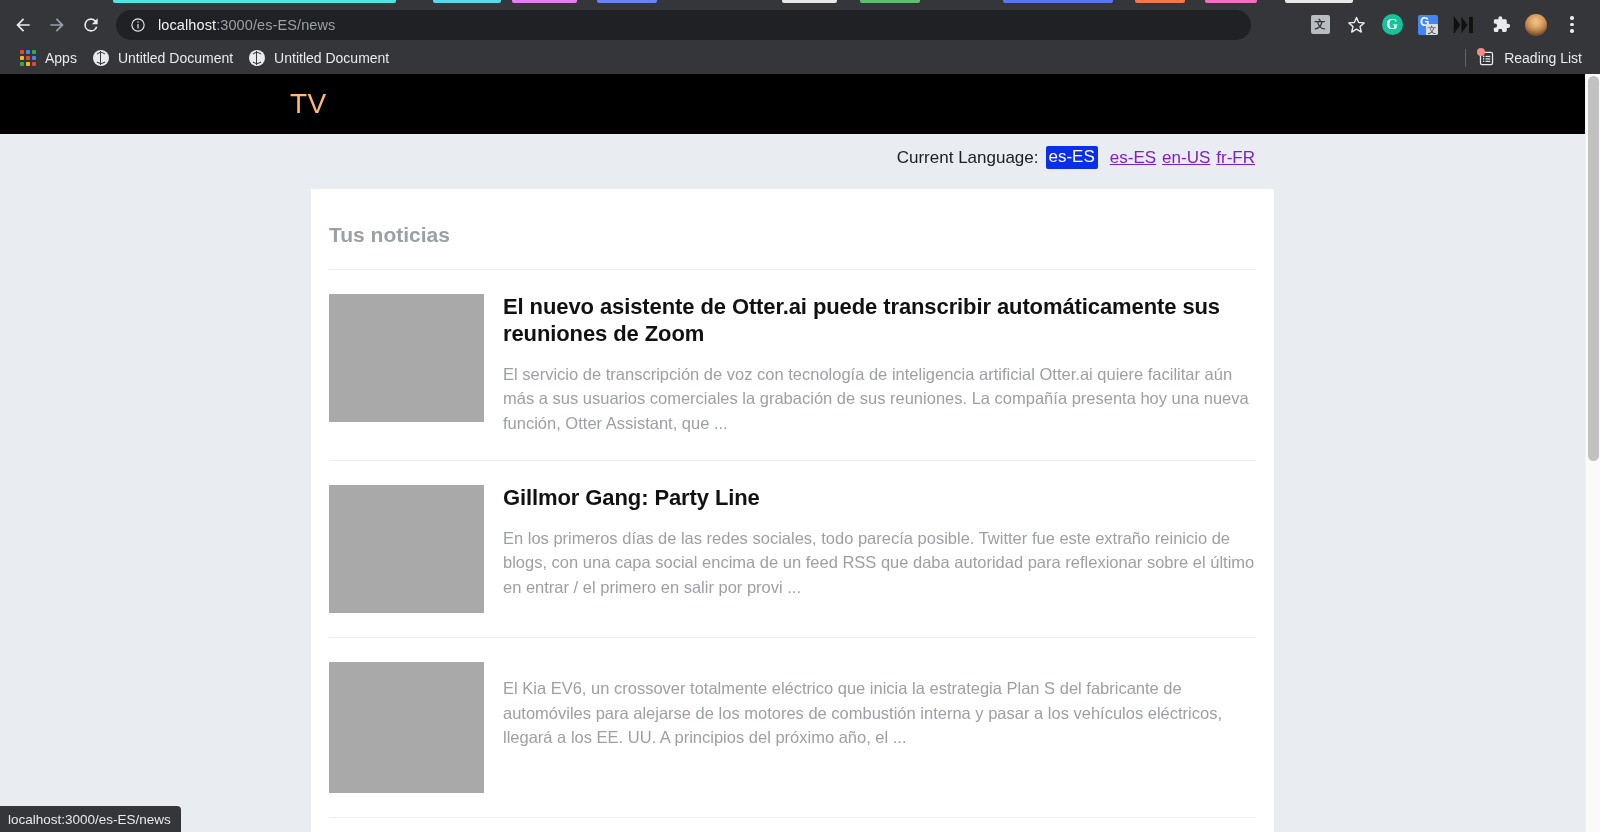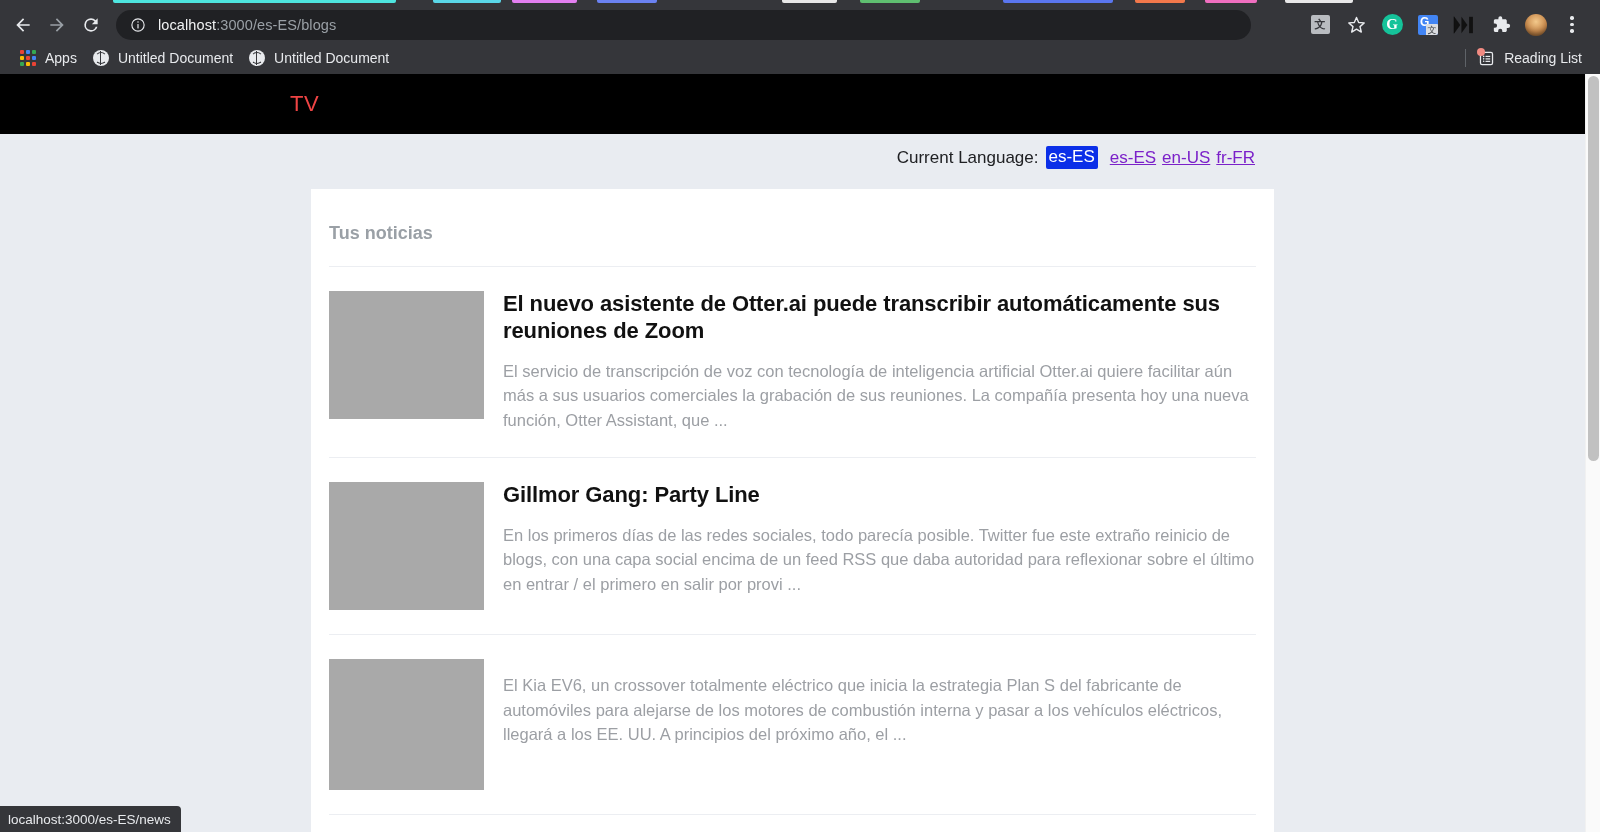--- a/index.html
+++ b/index.html
@@ -102,21 +102,21 @@
   .viewport {
     position:relative; width:1600px; height:758px; background:#e9ecf1; overflow:hidden;
   }
   .page { width:1585px; }
 
   .site-header {
     background:#000; height:60px; display:flex; align-items:center;
     padding-left:290px;
   }
   .site-header .brand {
-    color:#ef4444; font-size:22px; font-weight:400; letter-spacing:.5px;
+    color:#fdba74; font-size:28px; font-weight:400; letter-spacing:.5px;
     font-family:"Liberation Sans", sans-serif;
   }
 
   .lang-bar {
     display:flex; align-items:center; justify-content:flex-end;
     gap:0; padding:12px 330px 0 0; font-size:17px; color:#202124;
   }
   .lang-bar .label { margin-right:7px;margin-left:20px; }
   .lang-sel {
     background:#0b2fe8; color:#fff; padding:1px 3px 2px; border-radius:2px;
@@ -125,21 +125,21 @@
   .lang-links { display:flex; gap:6px; margin-left:12px; }
   .lang-links a {
     color:#7b21c9; text-decoration:underline; font-size:17px;
   }
 
   .card {
     margin:20px auto 0; width:963px; background:#fff;
     padding:34px 18px 0 18px; min-height:700px;
   }
   .card-title {
-    color:#9aa0a6; font-size:18px; font-weight:bold; padding:0 0 22px 0;
+    color:#9aa0a6; font-size:21px; font-weight:bold; padding:0 0 22px 0;
     border-bottom:1px solid #eceef2; margin-bottom:0;
   }
 
   .news-item {
     display:flex; gap:0; padding:24px 0 24px 0;
     border-bottom:1px solid #eceef2;
   }
   .news-item:last-child { border-bottom:none; }
   .thumb {
     width:155px; height:128px; background:#a9a9a9; flex:none;
@@ -207,21 +207,21 @@
         <path d="M17.65 6.35A7.95 7.95 0 0 0 12 4a8 8 0 1 0 7.73 10h-2.08A6 6 0 1 1 12 6c1.66 0 3.14.69 4.22 1.78L13 11h7V4z" fill="#e8eaed"></path>
       </svg>
     </div>
 
     <div class="omnibox">
       <svg class="info-ic" viewBox="0 0 24 24" aria-hidden="true">
         <circle cx="12" cy="12" r="9.2" fill="none" stroke="#e8eaed" stroke-width="1.7"></circle>
         <circle cx="12" cy="7.6" r="1.15" fill="#e8eaed"></circle>
         <rect x="11.1" y="10.4" width="1.8" height="7" rx=".9" fill="#e8eaed"></rect>
       </svg>
-      <div class="url"><span class="host">localhost</span><span>:3000/es-ES/blogs</span></div>
+      <div class="url"><span class="host">localhost</span><span>:3000/es-ES/news</span></div>
     </div>
 
     <div class="tool-icons">
       <div class="tool-ic">
         <div class="ic-translate-box">
             <span>文</span>
           </div>
       </div>
       <div class="tool-ic">
         <svg width="21" height="21" viewBox="0 0 24 24" aria-hidden="true">

